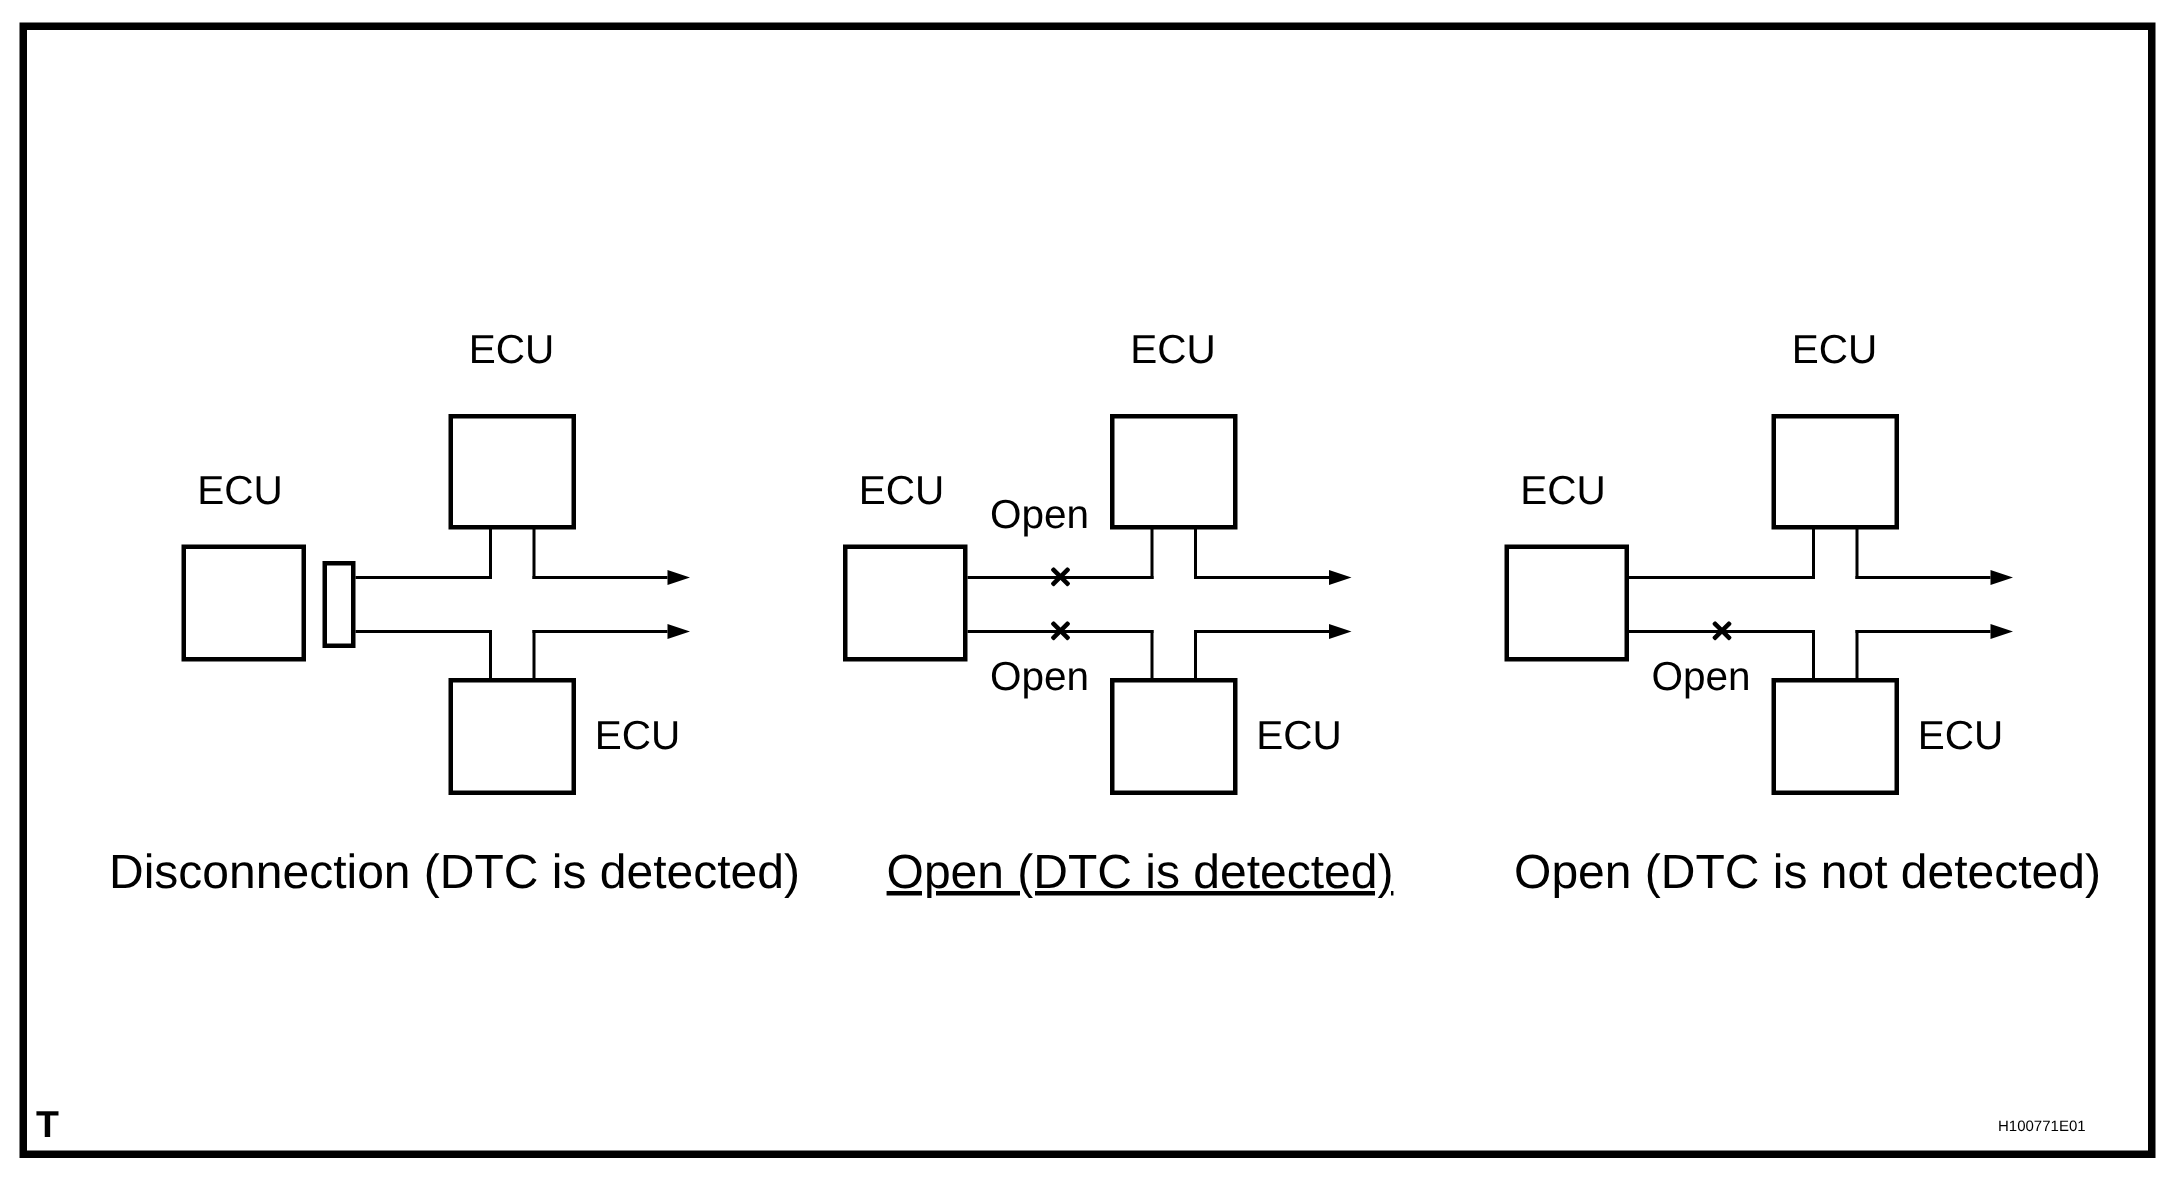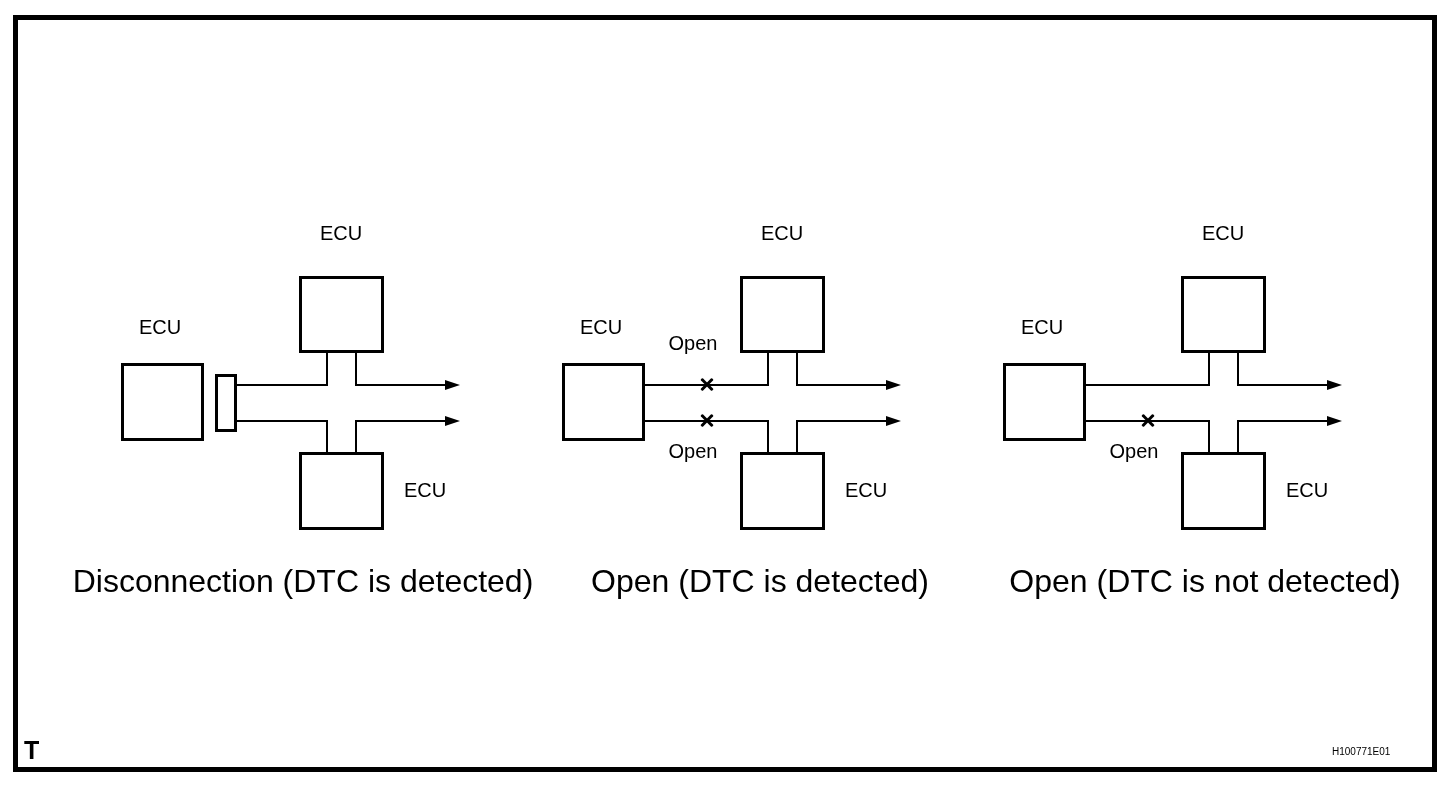--- a/index.html
+++ b/index.html
@@ -70,39 +70,39 @@
   .x-lower { top:413px; }
   .xmark .xbar {
     position:absolute; left:0; top:6px;
     width:16px; height:3px; background:#000000; border-radius:1px;
   }
   .xbar.a { transform:rotate(45deg); }
   .xbar.b { transform:rotate(-45deg); }
 
   .lbl {
     position:absolute;
-    font-size:20px; line-height:27px;
+    font-size:27px; line-height:27px;
     white-space:nowrap;
     transform:translateX(-50%);
   }
   .ecu-top    { left:241px; top:220px; }
   .ecu-left   { left:60px;  top:314px; }
   .ecu-bottom { left:325px; top:477px; }
   .open-lbl   { left:152px; }
   .open-upper { top:330px; }
   .open-lower { top:438px; }
 
   .caption {
     position:absolute; top:567px;
     font-size:32px; line-height:28px;
     white-space:nowrap;
     transform:translateX(-50%);
   }
   .d1 .caption { left:203px; }
-  .d2 .caption { left:219px; }
+  .d2 .caption { left:219px;text-decoration:underline; }
   .d3 .caption { left:207px;margin-left:16px; }
 
   .corner-letter {
     position:absolute; left:24px; top:738px;
     font-size:25px; line-height:25px; font-weight:bold;
   }
   .figure-code {
     position:absolute; left:1332px; top:745px;
     font-size:10px; line-height:14px;
   }

